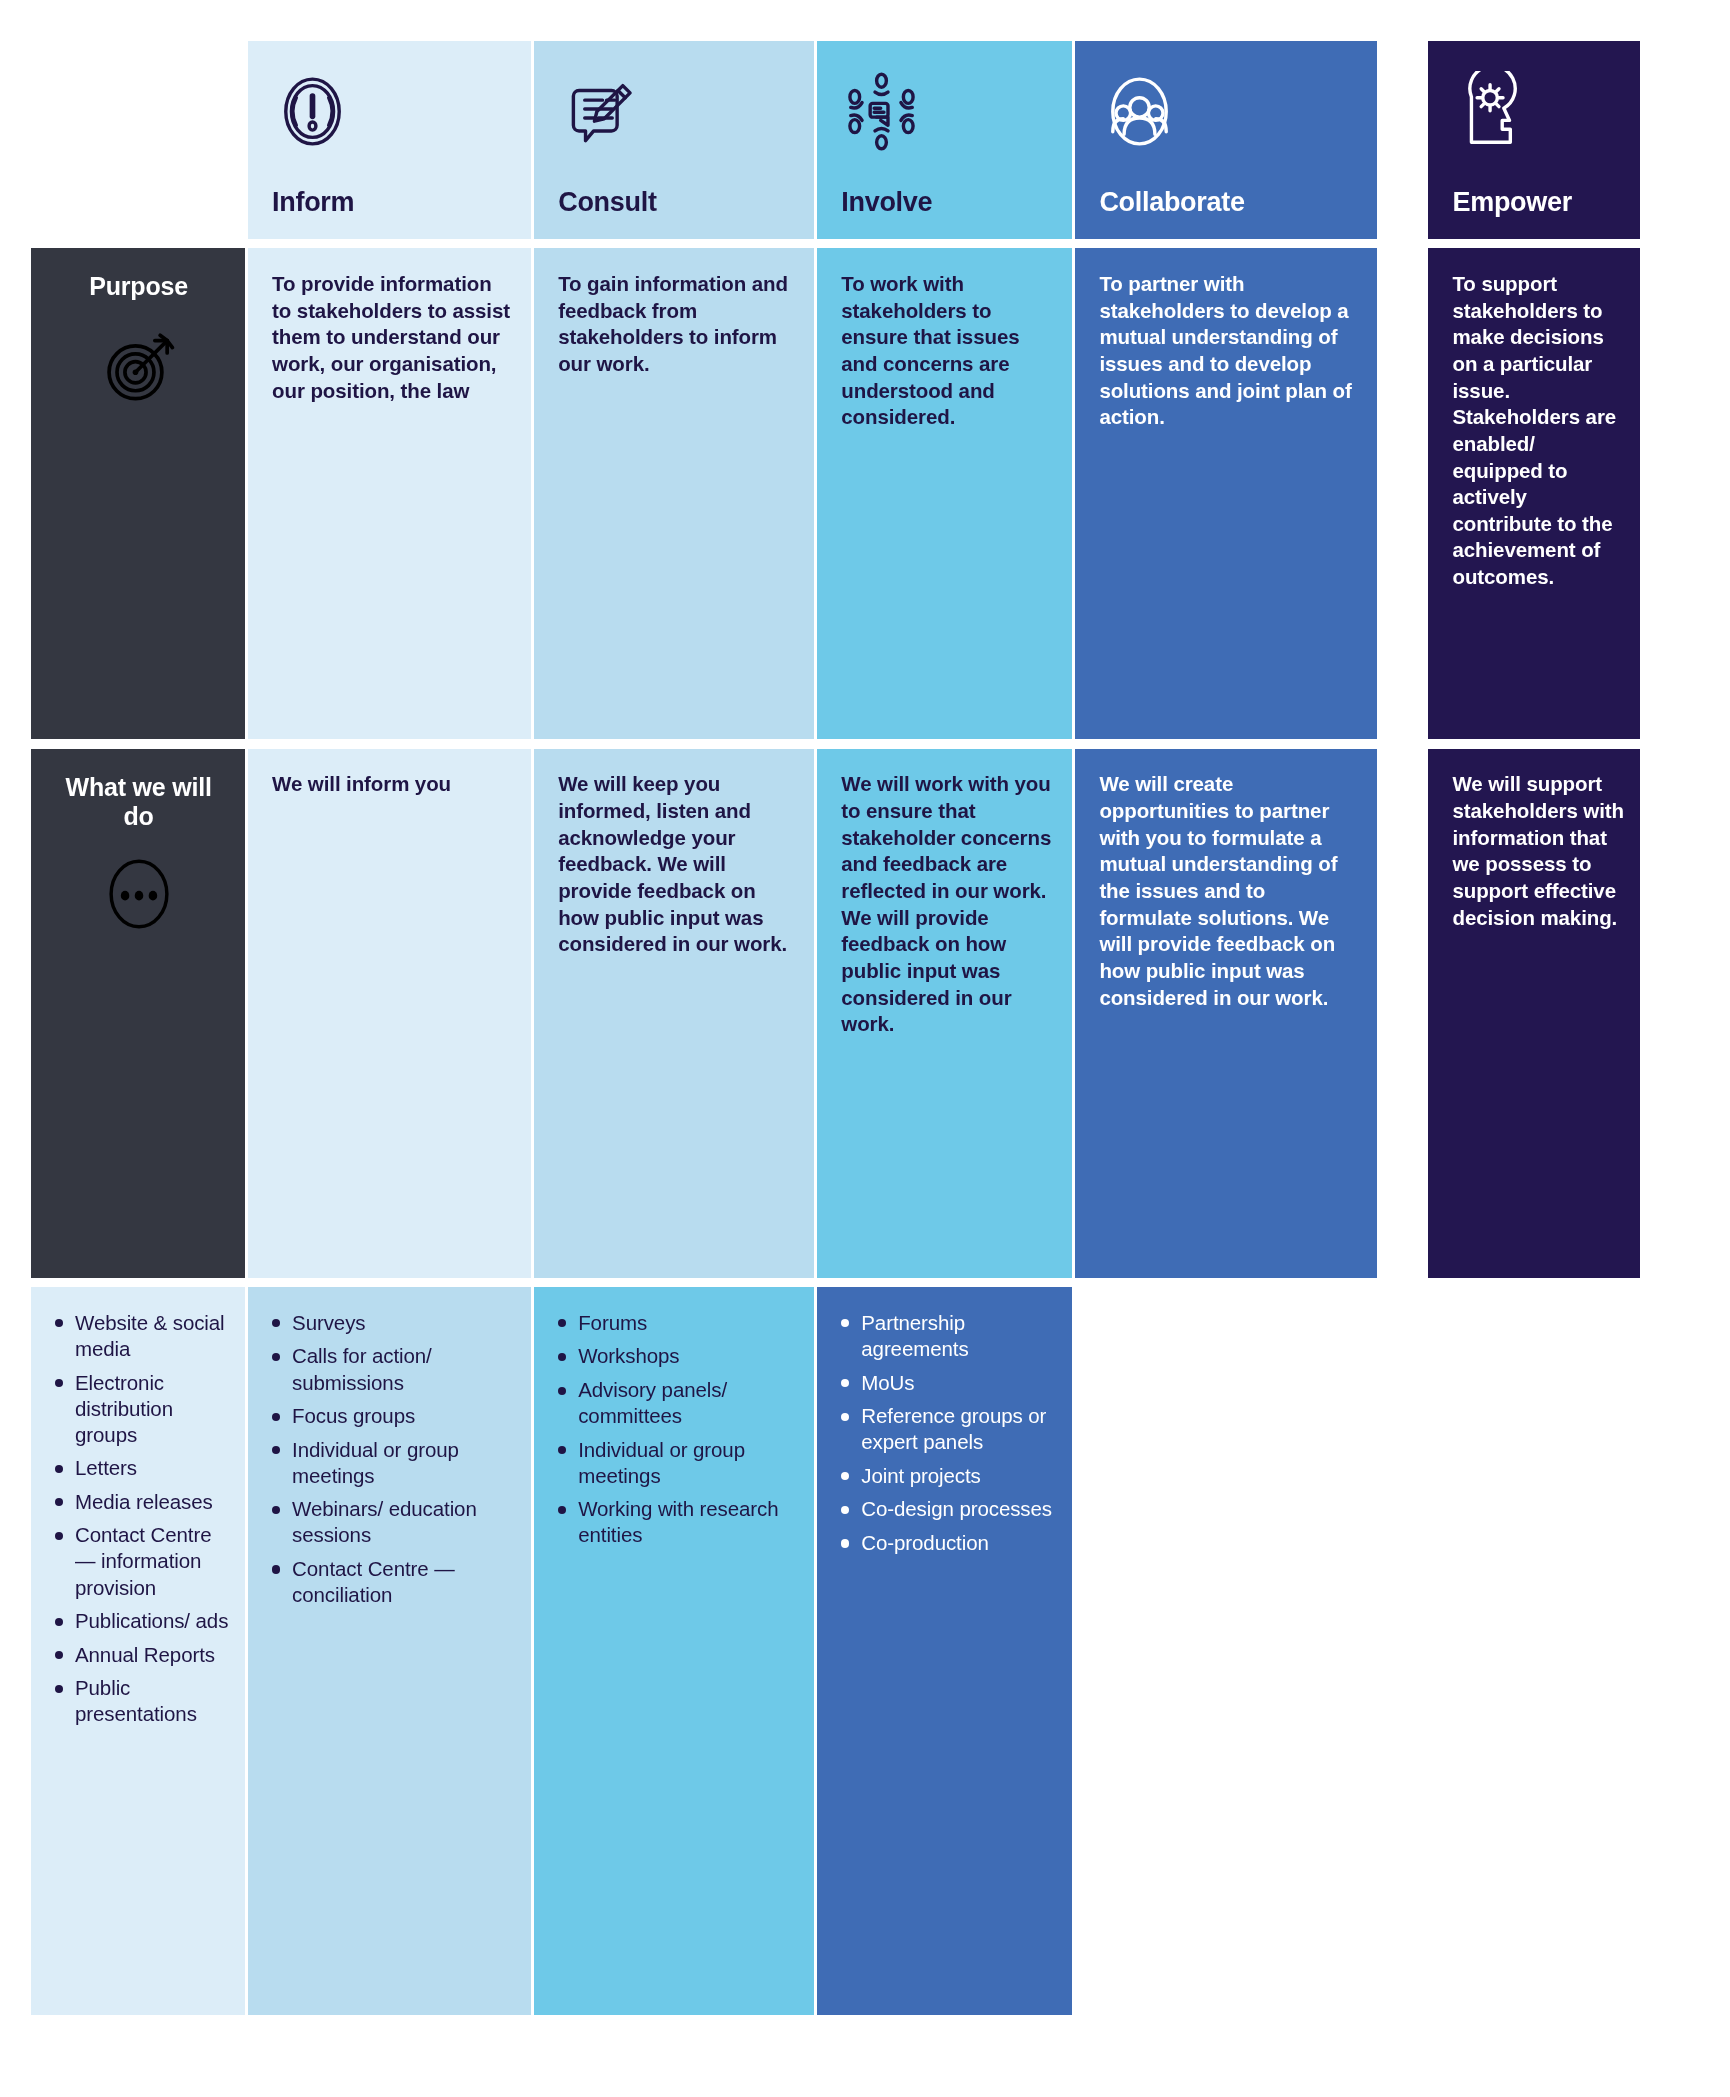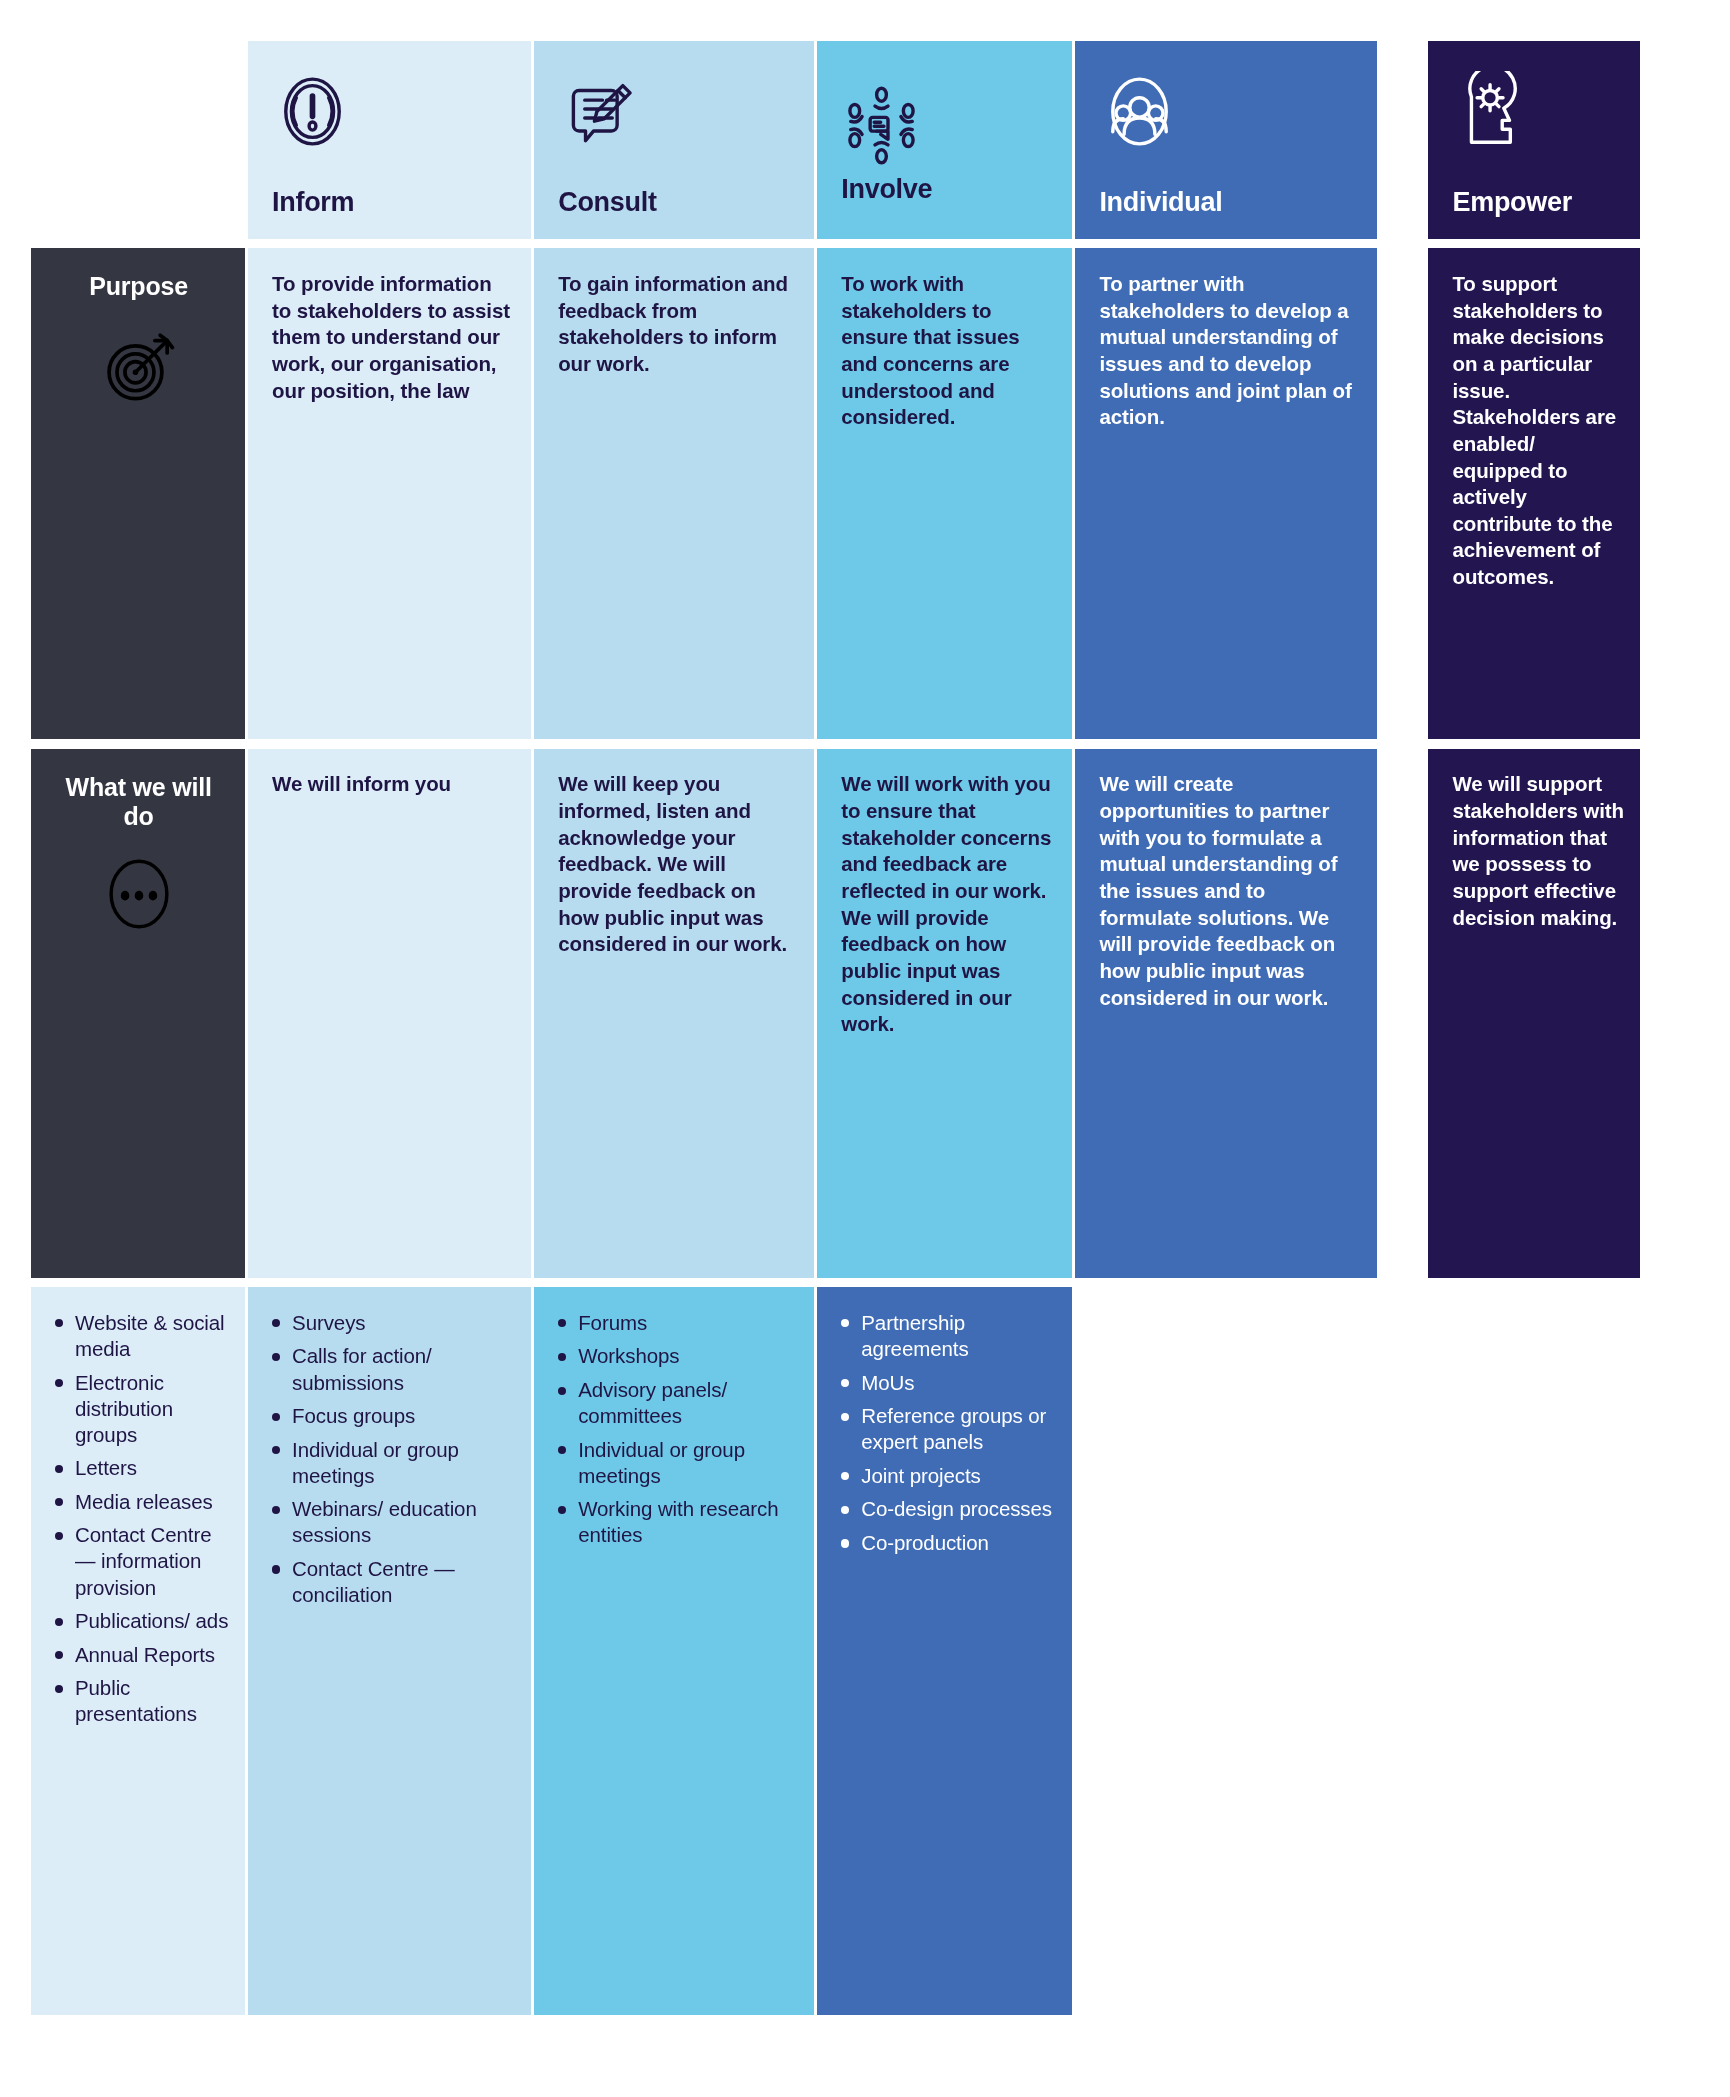--- a/index.html
+++ b/index.html
@@ -78,21 +78,21 @@
   .blist li:before{
     content:"";
     position:absolute;left:5px;top:9.4px;
     width:8.2px;height:8.2px;border-radius:50%;
     background:currentColor;
   }
 
   
   .c-inform     {background:#dcedf8;color:#1f1545;}
   .c-consult    {background:#b8dcef;color:#1f1545;}
-  .c-involve    {background:#6ec9e8;color:#1f1545;justify-content:center;}
+  .c-involve    {background:#6ec9e8;color:#1f1545;}
   .c-collaborate{background:#3f6cb5;color:#ffffff;}
   .c-empower    {background:#231650;color:#ffffff;margin-left:48px;}
 </style>
 </head>
 <body>
 
 <div class="matrix">
   <div class="grid" id="grid">
       <div class="cell lbl-blank"></div>
       <div class="cell hd c-inform">
@@ -146,21 +146,21 @@
           <svg width="81" height="81" viewBox="0 0 100 100" fill="none" stroke="currentColor" stroke-width="4.2" stroke-linecap="round" stroke-linejoin="round">
             <ellipse cx="50" cy="50" rx="33" ry="40"></ellipse>
             <circle cx="50" cy="45" r="12"></circle>
             <path d="M31 78 q0 -20 19 -20 q19 0 19 20"></path>
             <circle cx="30" cy="52" r="9"></circle>
             <path d="M17 75 q0 -16 13 -16"></path>
             <circle cx="70" cy="52" r="9"></circle>
             <path d="M83 75 q0 -16 -13 -16"></path>
           </svg>
         </div>
-        <div class="hd-title">Individual</div>
+        <div class="hd-title">Collaborate</div>
       </div>
       <div class="cell hd c-empower">
         <div class="hd-icon">
           <svg width="81" height="81" viewBox="0 0 100 100" fill="none" stroke="currentColor" stroke-width="4.2" stroke-linecap="round" stroke-linejoin="round">
             <path d="M72 88 v-16 h-10 v-11 h9 l-7 -15 a28 28 0 1 0 -40 -14 v56 z"></path>
             <circle cx="47" cy="33" r="9"></circle>
             <path d="M47 17 v6 M47 43 v6 M31 33 h6 M57 33 h6 M36 22 l4 4 M54 40 l4 4 M58 22 l-4 4 M40 40 l-4 4"></path>
           </svg>
         </div>
         <div class="hd-title">Empower</div>

